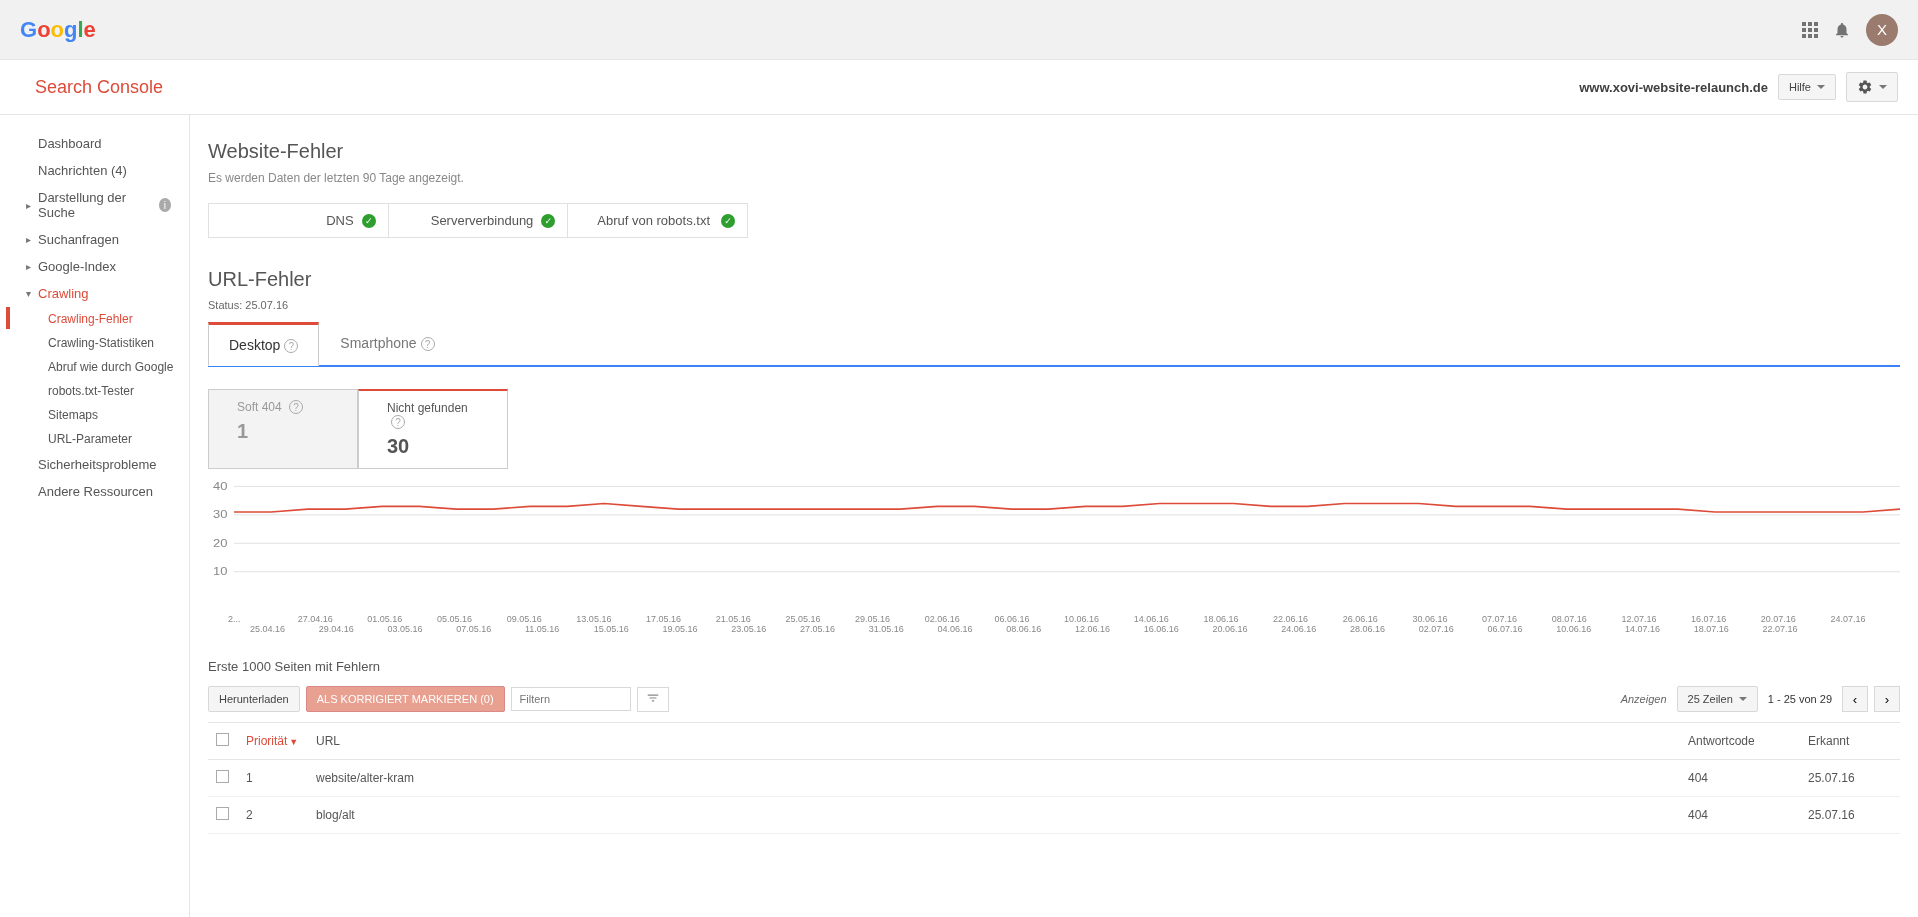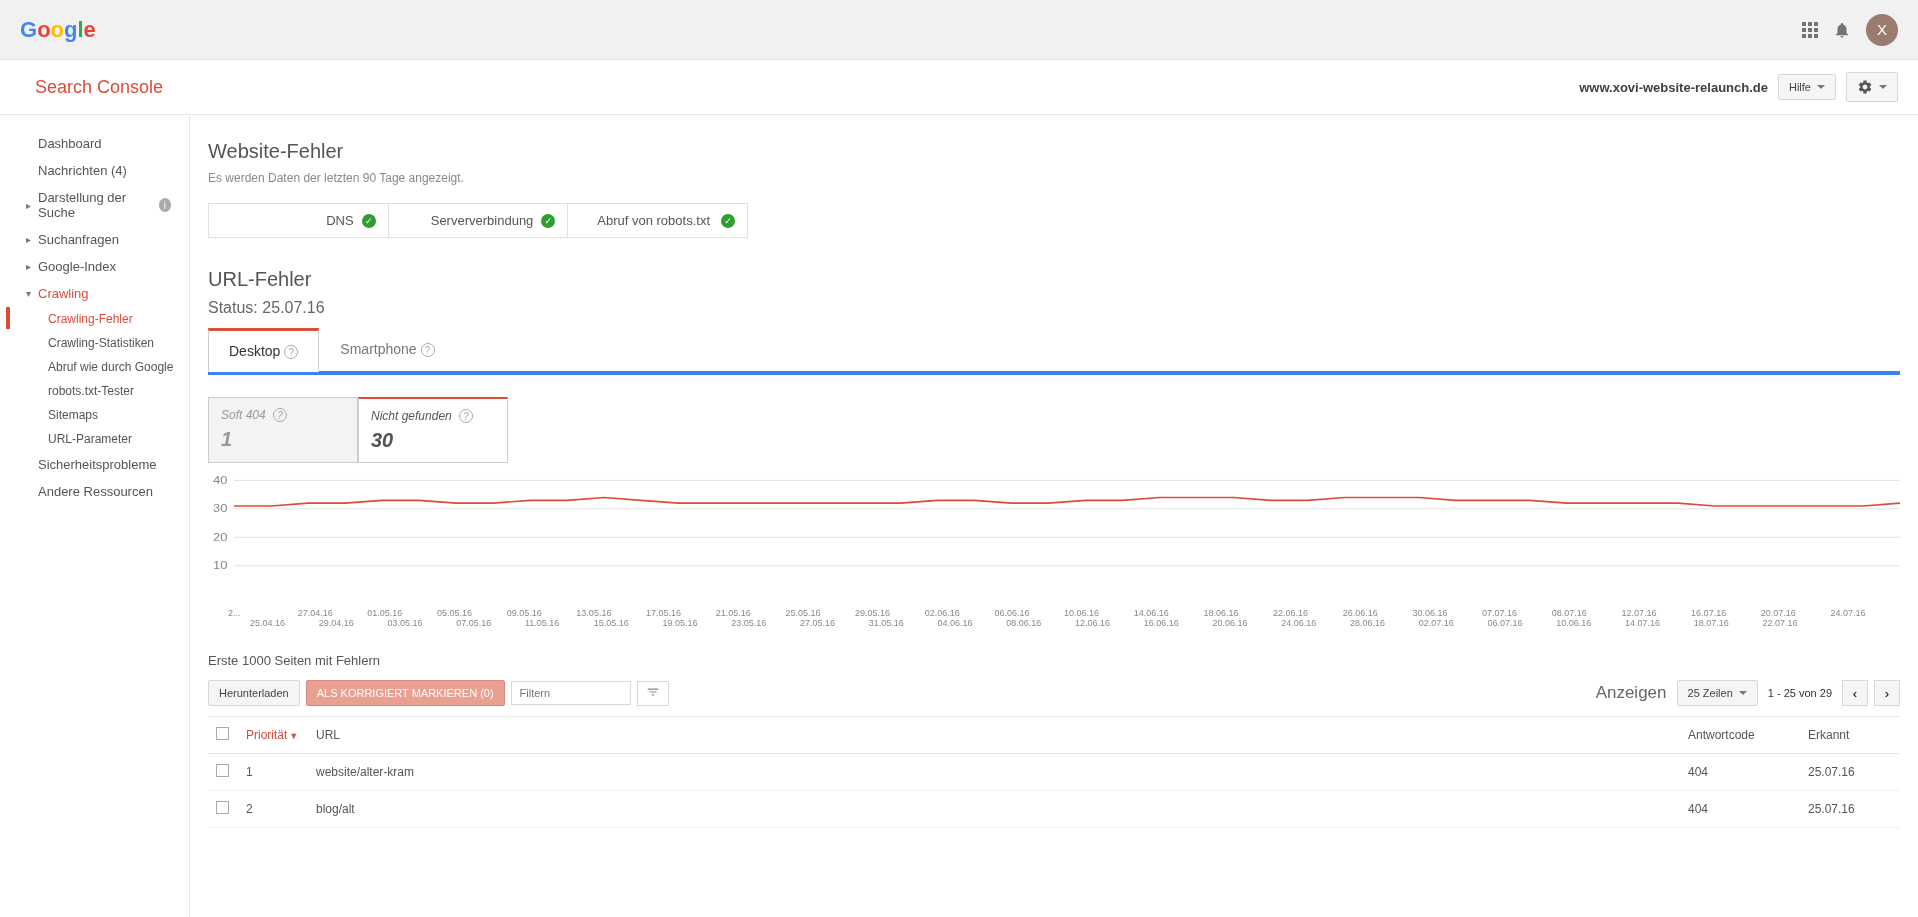--- a/index.html
+++ b/index.html
@@ -29,45 +29,45 @@
 .side-sub { padding-left: 48px; font-size: 12px; color: #555; padding-top: 5px; padding-bottom: 5px; cursor: pointer; }
 .side-sub.active { color: #dd4b39; }
 .info-badge { width: 14px; height: 14px; background: #aaa; color: #fff; border-radius: 50%; font-size: 10px; display: inline-flex; align-items: center; justify-content: center; margin-left: 6px; }
 .main { flex: 1; padding: 25px 18px 30px 18px; }
 h2 { font-size: 20px; color: #555; font-weight: normal; margin-bottom: 8px; }
 .subtitle { font-size: 12px; color: #888; margin-bottom: 18px; }
 .status-boxes { display: flex; border: 1px solid #e0e0e0; width: 540px; margin-bottom: 30px; }
 .status-box { flex: 1; padding: 9px 12px; display: flex; align-items: center; gap: 8px; border-right: 1px solid #e0e0e0; font-size: 13px; justify-content: flex-end; }
 .status-box:last-child { border-right: none; gap: 11px; }
 .check-icon { width: 14px; height: 14px; background: #2e9e2e; border-radius: 50%; display: inline-flex; align-items: center; justify-content: center; color: #fff; font-size: 9px; }
-.status-line { font-size: 16px; color: #666; margin-bottom: 10px; }
-.tabs { display: flex; border-bottom: 4px solid #3b82f6; margin-bottom: 0; }
+.status-line { font-size: 11px; color: #666; margin-bottom: 10px; }
+.tabs { display: flex; border-bottom: 2px solid #3b82f6; margin-bottom: 0; }
 .tab { padding: 12px 20px; cursor: pointer; border: 1px solid transparent; position: relative; top: 1px; color: #777; font-size: 14px; }
 .tab.active { border: 1px solid #ccc; border-top: 3px solid #dd4b39; border-bottom: 1px solid #fff; color: #333; background: #fff; }
 .help-q { display: inline-block; width: 14px; height: 14px; border: 1px solid #aaa; border-radius: 50%; font-size: 10px; text-align: center; color: #aaa; line-height: 13px; margin-left: 4px; }
 .error-type-row { display: flex; gap: 0; margin-top: 22px; }
-.error-box { width: 150px; padding: 10px 12px; border: 1px solid #ccc; font-style: italic; }
+.error-box { width: 150px; padding: 10px 28px; border: 1px solid #ccc; }
 .error-box.inactive { background: #f3f3f3; color: #999; }
 .error-box.active { background: #fff; border-top: 2px solid #dd4b39; }
 .error-label { font-size: 12px; margin-bottom: 6px; }
 .error-count { font-size: 20px; font-weight: bold; }
 .chart-wrap { margin-top: 12px; }
 .chart-svg { width: 100%; height: 130px; }
 .axis-text { font-size: 10px; fill: #888; }
 .gridline { stroke: #ccc; stroke-width: 0.5; }
 .data-line { stroke: #dd4b39; stroke-width: 1.5; fill: none; }
 .x-labels { display: flex; font-size: 9px; color: #888; padding-left: 20px; }
 .x-labels div { flex: 1; text-align: left; white-space: nowrap; }
 .table-title { margin-top: 25px; font-size: 13px; color: #555; margin-bottom: 12px; }
 .toolbar { display: flex; gap: 6px; align-items: center; margin-bottom: 10px; }
 .btn-red { background: #e8a090; border: 1px solid #d88; color: #fff; padding: 6px 10px; font-size: 11px; border-radius: 2px; cursor: pointer; }
 .filter-input { border: 1px solid #d8d8d8; padding: 5px 8px; font-size: 11px; width: 120px; }
 .filter-icon-btn { border: 1px solid #d8d8d8; padding: 3px 8px; background: #fff; cursor: pointer; }
 .spacer { flex: 1; }
-.show-label { font-size: 17px; color: #666; margin-right: 4px; }
+.show-label { font-size: 11px; color: #666; margin-right: 4px; font-style: italic; }
 .pager { font-size: 11px; color: #333; margin: 0 4px; }
 .pager-btn { border: 1px solid #d8d8d8; background: #f5f5f5; width: 26px; height: 26px; cursor: pointer; }
 table.errors { width: 100%; border-collapse: collapse; }
 table.errors th { text-align: left; font-size: 12px; color: #555; padding: 10px 8px; border-top: 1px solid #e5e5e5; border-bottom: 1px solid #e5e5e5; font-weight: normal; }
 table.errors th.active-sort { color: #dd4b39; }
 table.errors td { padding: 10px 8px; border-bottom: 1px solid #f0f0f0; font-size: 12px; color: #555; }
 .checkbox { width: 13px; height: 13px; border: 1px solid #aaa; display: inline-block; background: #fff; }
 .sort-caret { color: #dd4b39; font-size: 9px; margin-left: 2px; }
 </style>
 </head>

